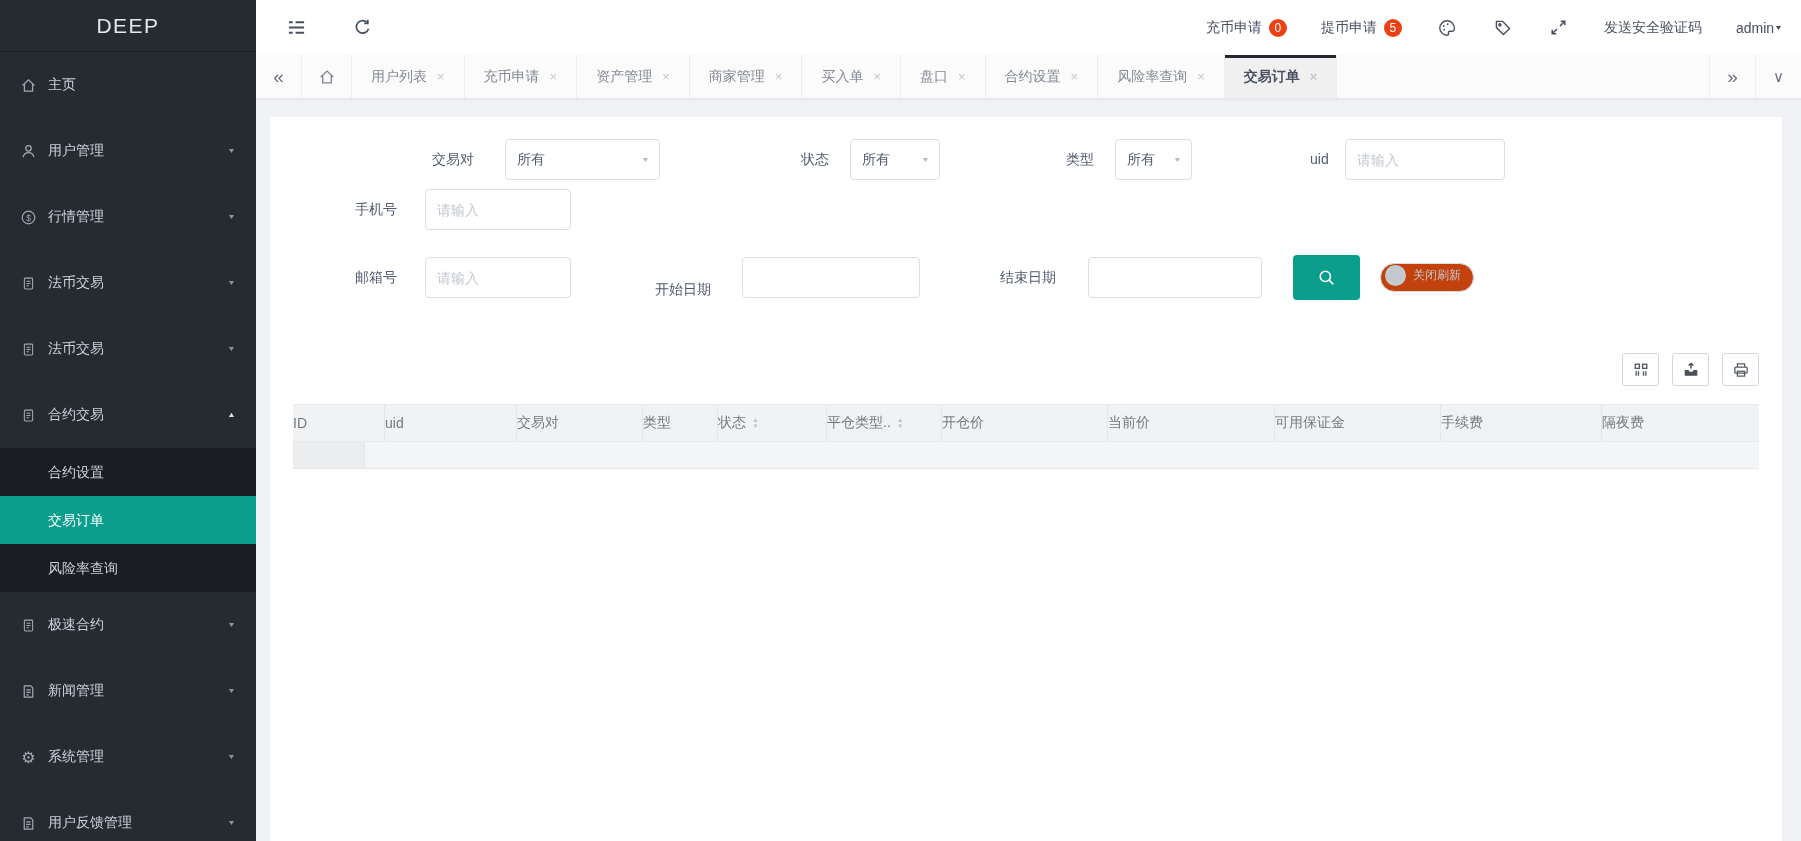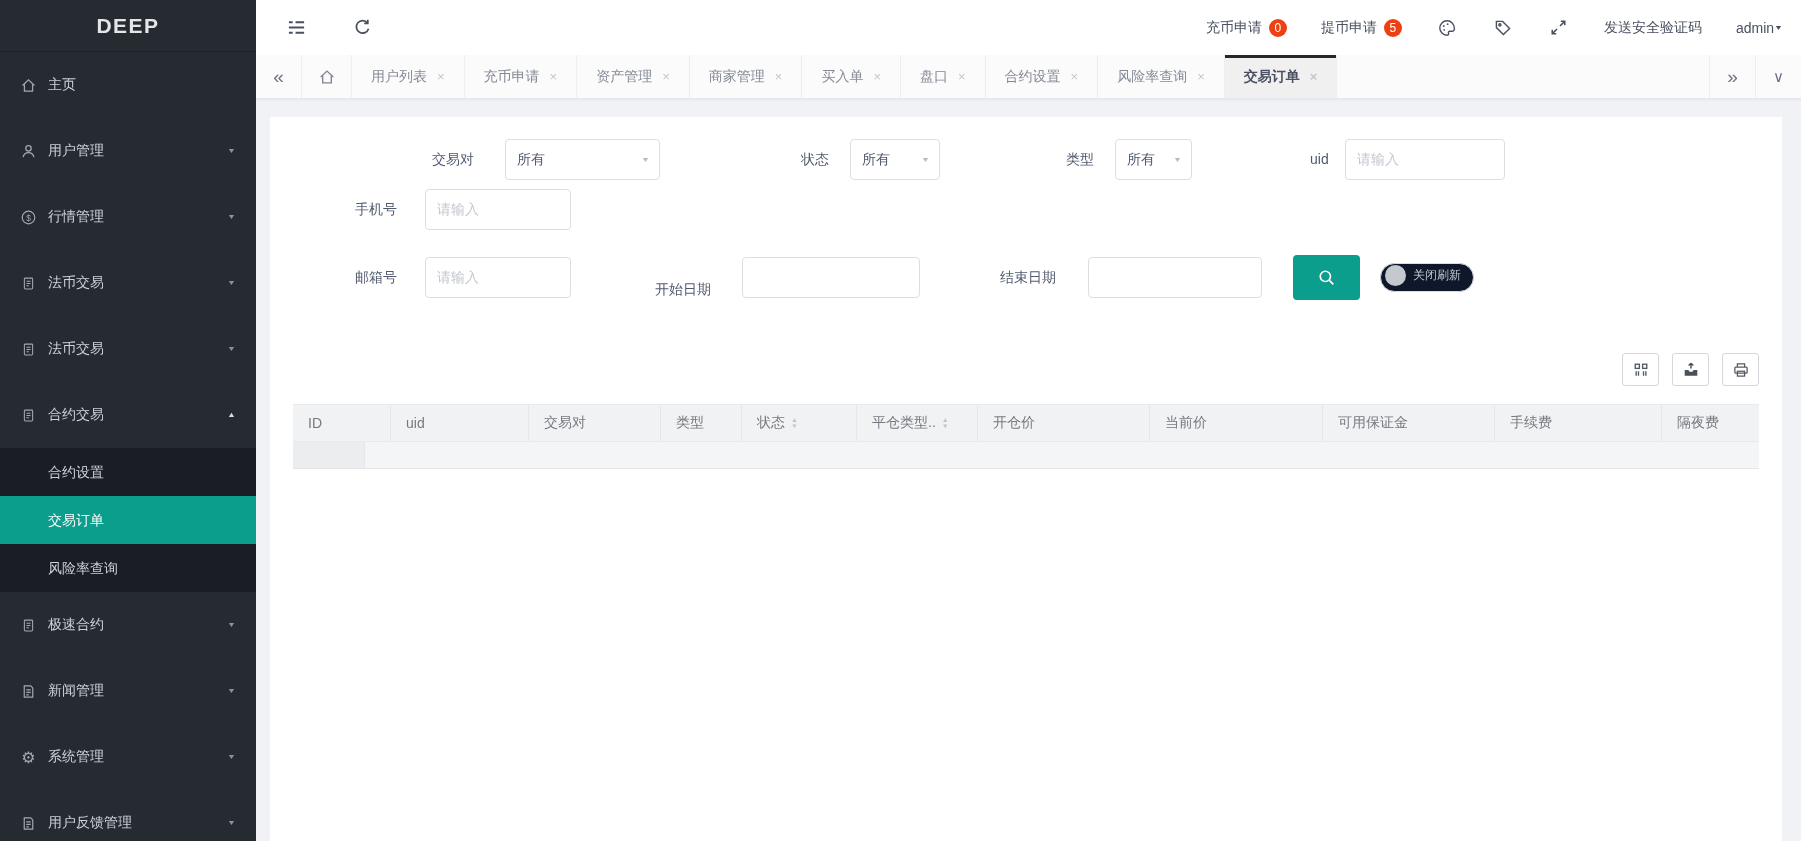--- a/index.html
+++ b/index.html
@@ -1,21 +1,21 @@
 <!DOCTYPE html>
 <html><head>
 <meta charset="utf-8">
 <style>
   * { box-sizing: border-box; margin: 0; padding: 0; }
   html,body { width: 1801px; height: 841px; overflow: hidden; }
   body { font-family: "Liberation Sans", sans-serif; font-size: 14px; color: #515a6e; background: #f0f2f5; }
 
   
   .sidebar { position: fixed; left: 0; top: 0; width: 256px; height: 841px; background: #262b32; z-index: 20; }
-  .logo { height: 52px; line-height: 52px; text-align: center; color: #e3e7ec; font-size: 21px; letter-spacing: 1.5px; border-bottom: 1px solid #1d2127; font-weight: 700; }
+  .logo { height: 52px; line-height: 52px; text-align: center; color: #e3e7ec; font-size: 21px; letter-spacing: 1.5px; border-bottom: 1px solid #1d2127; font-weight: 400; }
   .mi { height: 66px; display: flex; align-items: center; padding: 0 20px; color: #cdd2da; cursor: pointer; }
   .mic { width: 17px; height: 18px; margin-right: 11px; display: flex; align-items: center; justify-content: center; color: #a2a8b1; flex: none; }
   .mil { flex: 1; font-size: 14px; }
   .caret { font-size: 9px; color: #8c929b; transform: scale(1,0.8); }
   .caret.up { color: #d7dbe0; }
   .submenu { background: #1a1d23; }
   .smi { height: 48px; line-height: 48px; padding-left: 48px; color: #cdd2da; font-size: 14px; cursor: pointer; }
   .smi.active { background: #0c9e8c; color: #ffffff; }
 
   
@@ -44,35 +44,35 @@
   
   .content { position: absolute; left: 256px; top: 99px; right: 0; bottom: 0; background: #f0f2f5; }
   .panel { position: absolute; left: 14px; right: 19px; top: 18px; bottom: 0; background: #fff; }
 
   
   .filters { position: relative; height: 218px; }
   .flabel { position: absolute; height: 41px; line-height: 41px; font-size: 14px; color: #515a6e; white-space: nowrap; }
   .sel { position: absolute; height: 41px; border: 1px solid #dcdee2; border-radius: 4px; background: #fff; display: flex; align-items: center; padding: 0 22px 0 11px; cursor: pointer; }
   .sel .selval { font-size: 14px; color: #515a6e; }
   .sel .caret { position: absolute; right: 9px; color: #b6bac2; }
-  .tinput { position: absolute; height: 41px; border: 1px solid #dcdee2; border-radius: 4px; padding: 0 11px; font-size: 14px; color: #515a6e; font-family: Liberation Serif, serif; outline: none; background: #fff; }
+  .tinput { position: absolute; height: 41px; border: 1px solid #dcdee2; border-radius: 4px; padding: 0 11px; font-size: 14px; color: #515a6e; font-family: Liberation Sans, sans-serif; outline: none; background: #fff; }
   .tinput::placeholder { color: #c3c7cf; }
   .searchbtn { position: absolute; width: 67px; height: 45px; border: none; border-radius: 4px; background: #0c9e8c; display: flex; align-items: center; justify-content: center; cursor: pointer; }
-  .toggle { position: absolute; height: 29px; border: 1px solid #d9dce1; border-radius: 15px; background: #0f172a; display: flex; align-items: center; padding: 0 12px 4px 4px; gap: 7px; cursor: pointer; }
+  .toggle { position: absolute; height: 29px; border: 1px solid #d9dce1; border-radius: 15px; background: #c2410c; display: flex; align-items: center; padding: 0 12px 4px 4px; gap: 7px; cursor: pointer; }
   .knob { width: 21px; height: 21px; border-radius: 50%; background: #c4c8cf; }
   .toggle-label { font-size: 12px; color: #c4c8cf; }
 
   
   .tooltray { position: absolute; top: 236px; right: 23px; display: flex; gap: 13px; }
   .tbtn { width: 37px; height: 33px; border: 1px solid #d4d7dc; border-radius: 3px; background: #fff; display: flex; align-items: center; justify-content: center; color: #545a63; cursor: pointer; }
 
   
   .table { position: absolute; left: 23px; right: 23px; top: 287px; }
   .thead { display: flex; height: 37px; background: #f1f2f4; border-top: 1px solid #e8eaec; }
-  .th { flex: none; display: flex; align-items: center; padding-left: 9px; font-size: 14px; color: #75797f; border-right: 1px solid #e4e6e9; overflow: hidden; white-space: nowrap; margin-left: 6px; }
+  .th { flex: none; display: flex; align-items: center; padding-left: 0; font-size: 14px; color: #75797f; border-right: 1px solid #e4e6e9; overflow: hidden; white-space: nowrap; }
   .th:last-child { border-right: none; flex: 1; }
   .sort { display: flex; flex-direction: column; margin-left: 6px; }
   .sort span { font-size: 7px; line-height: 6px; color: #c0c4cc; transform: scale(1,0.9); cursor: pointer; }
   .tempty { height: 330px; display: flex; justify-content: center; align-items: flex-start; padding-top: 30px; color: #9aa1a9; font-size: 14px; }
   .tfoot { display: flex; height: 28px; background: #f4f5f6; border-top: 1px solid #e8eaec; border-bottom: 1px solid #e4e6e9; }
   .tfoot-fixed { width: 72px; background: #ebedef; border-right: 1px solid #e4e6e9; }
 </style>
 </head>
 <body>
 

